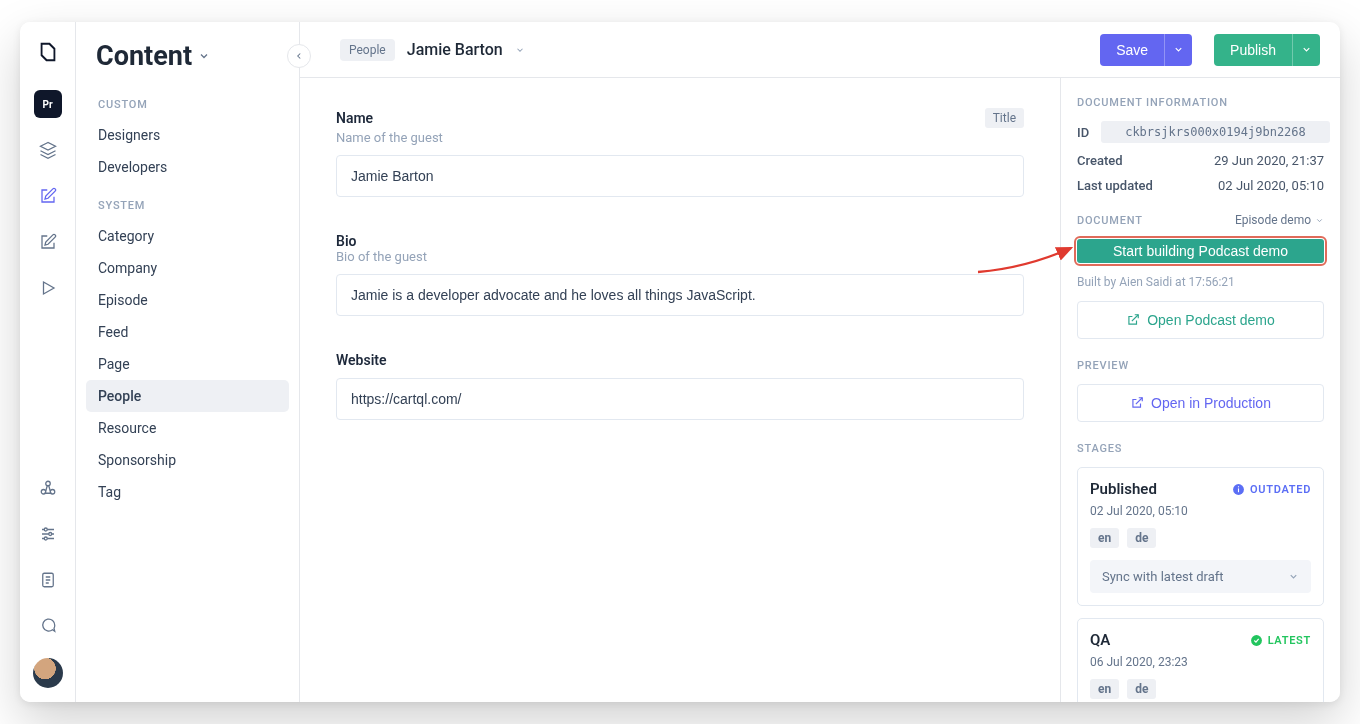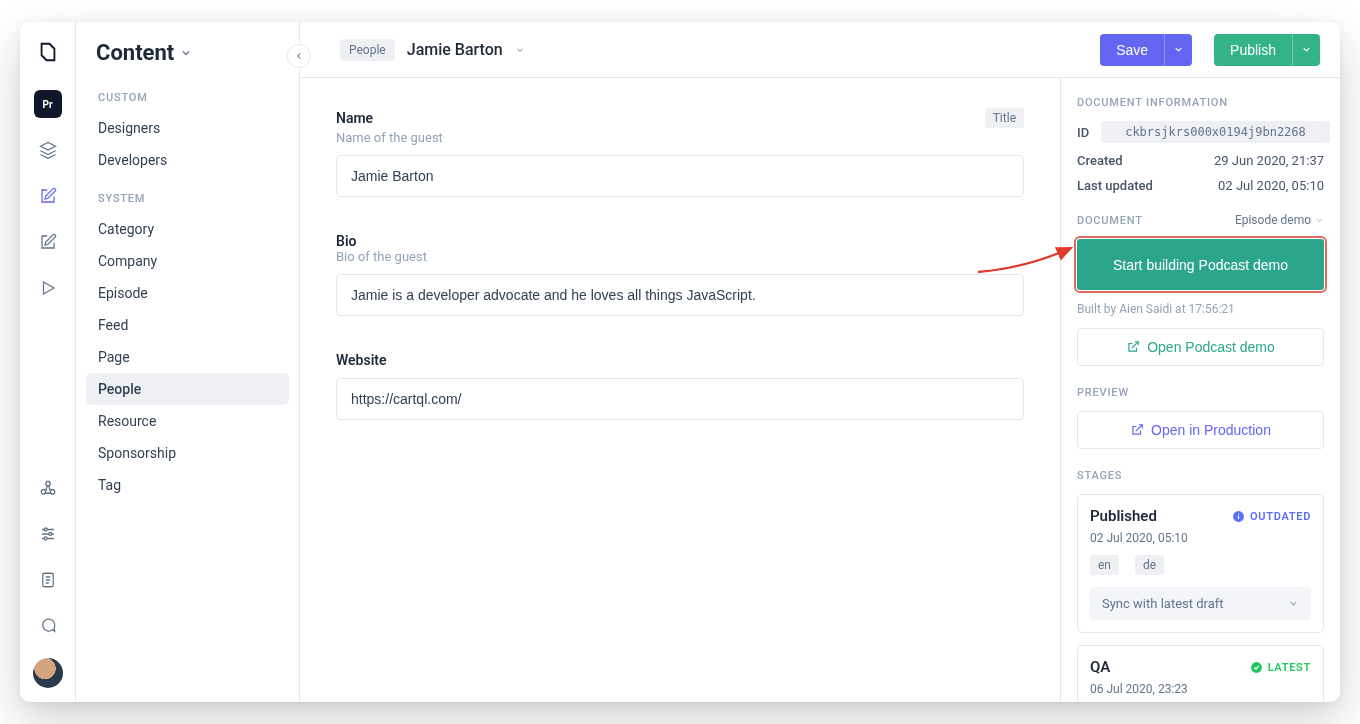--- a/index.html
+++ b/index.html
@@ -56,21 +56,21 @@
 }
 
 .sidebar {
   width: 224px;
   border-right: 1px solid #e5e7eb;
   padding: 18px 10px;
   position:relative;
   background:#fff;
 }
 .sidebar-title {
-  font-size: 22px;
+  font-size: 27px;
   font-weight: 700;
   padding: 0 10px 18px;
   display:flex; align-items:center; gap:6px;
 }
 .collapse-btn {
   position:absolute;
   right:-12px; top:22px;
   width:24px; height:24px;
   border-radius:50%;
   background:#fff;
@@ -173,21 +173,21 @@
 .info-val { color:#475569; }
 .id-chip { background:#eef0f4; color:#64748b; padding:4px 24px; border-radius:3px; font-size:12px; font-family:ui-monospace,monospace;margin-left:12px;}
 .section-gap { margin-top:20px; }
 .panel-label-row { display:flex; justify-content:space-between; align-items:center; }
 .netlify-select { font-size:12px; color:#64748b; display:flex; align-items:center; gap:4px;}
 .big-teal-btn {
   width:100%;
   background:#2ca58d;
   color:#fff;
   border:none;
-  height:51px;
+  height:24px;
   border-radius:3px;
   font-size:14px;
   font-weight:500;
   cursor:pointer;
   outline:2px solid #e06b5a;
   outline-offset:1px;
   margin-top:12px;
 }
 .built-by { color:#94a3b8; font-size:12px; margin-top:12px;}
 .outline-btn {
@@ -208,21 +208,21 @@
   border-radius:5px;
   padding:12px;
   margin-top:12px;
 }
 .stage-head { display:flex; justify-content:space-between; align-items:center; }
 .stage-name { font-weight:600; font-size:15px; }
 .stage-badge { font-size:11px; letter-spacing:0.7px; font-weight:600; display:flex; gap:5px; align-items:center;}
 .stage-badge.outdated { color:#5b6ef5; }
 .stage-badge.latest { color:#22c55e; }
 .stage-date { color:#64748b; font-size:12px; margin-top:6px;}
-.lang-row { display:flex; gap:16px; margin-top:10px;}
+.lang-row { display:flex; gap:8px; margin-top:10px;font-weight:bold;}
 .lang { background:#eef0f4; color:#64748b; font-size:12px; padding:3px 8px; border-radius:3px;}
 .sync-bar {
   margin-top:12px;
   background:#f3f5f9;
   color:#64748b;
   font-size:13px;
   padding:9px 12px;
   border-radius:4px;
   display:flex; justify-content:space-between; align-items:center;
   cursor:pointer;

